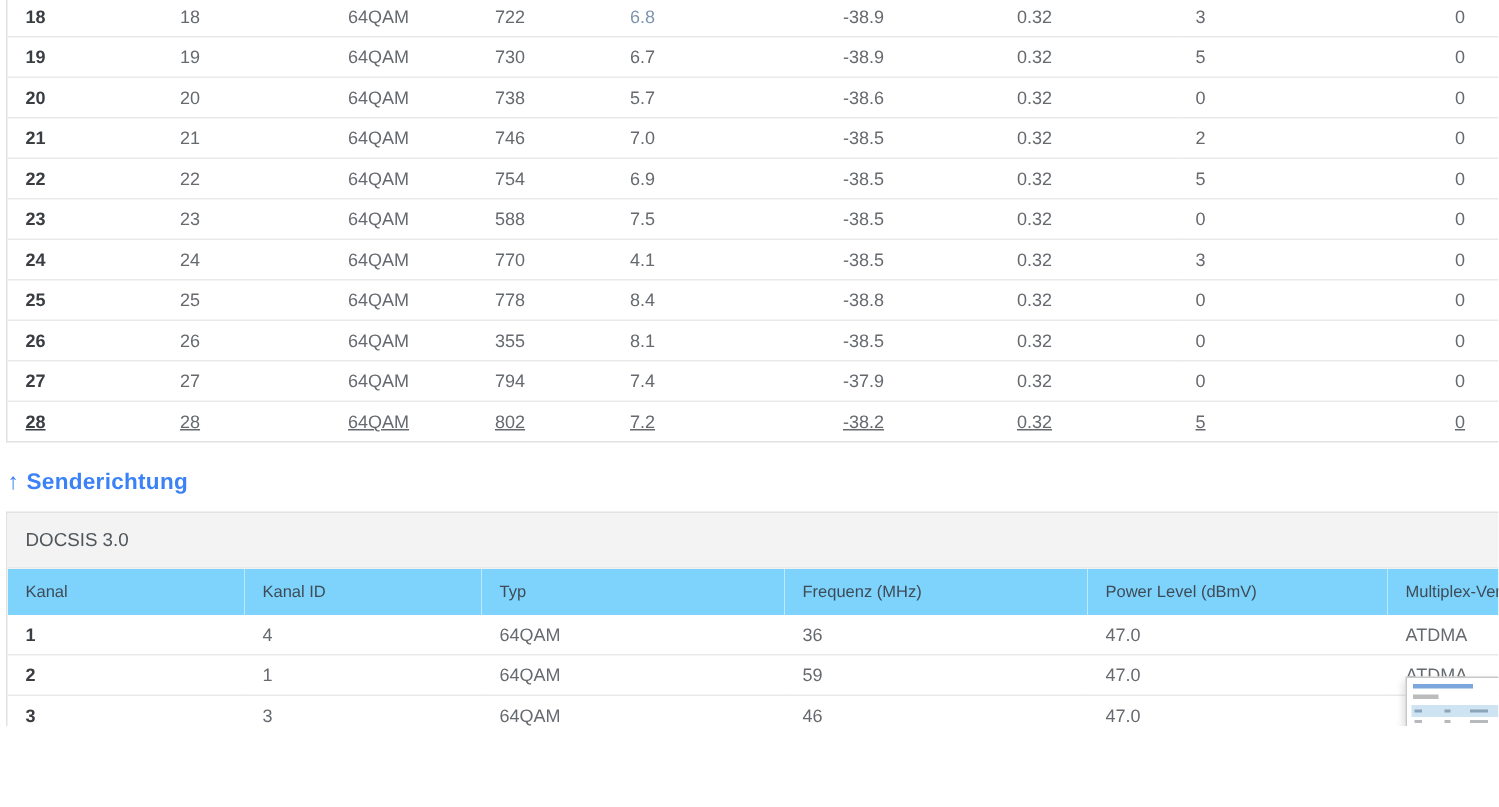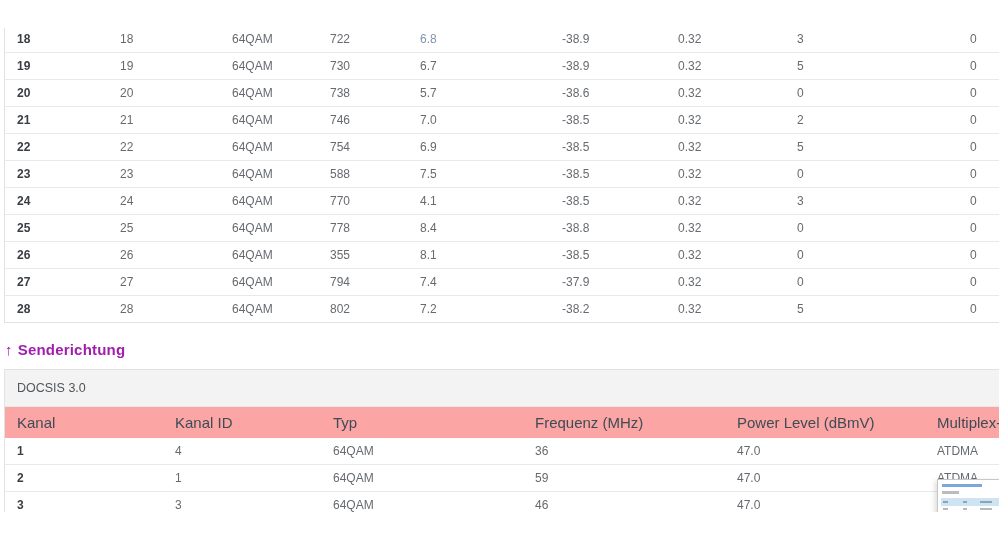--- a/index.html
+++ b/index.html
@@ -1,34 +1,34 @@
 <!DOCTYPE html>
 <html><head>
 <meta charset="utf-8">
 <style>
   html,body{margin:0;padding:0;background:#fff;}
   body{font-family:"Liberation Sans",sans-serif;}
-  .viewport{position:relative;width:999px;height:484px;overflow:hidden;background:#fff;margin-top:28px;}
+  .viewport{position:relative;width:999px;height:484px;overflow:hidden;background:#fff;}
 
   
   .ds-card{position:absolute;left:4px;top:-2px;width:1145px;border:1px solid #e2e2e2;border-top:none;background:#fff;}
   table.ds{border-collapse:collapse;table-layout:fixed;width:1143px;}
   .ds td{height:26px;font-size:12px;color:#666a6f;padding:0 4px 0 12px;border-bottom:1px solid #e9e9e9;white-space:nowrap;overflow:hidden;}
-  .ds tr:last-child td{border-bottom:none;}
+  .ds tr:last-child td{border-bottom:none;text-decoration:underline;}
   .ds td:first-child{font-weight:bold;color:#3a3e43;}
 
   
-  .section-heading{position:absolute;left:5px;top:313px;font-size:15px;font-weight:bold;color:#a21caf;letter-spacing:.2px;}
+  .section-heading{position:absolute;left:5px;top:313px;font-size:15px;font-weight:bold;color:#3b82f6;letter-spacing:.2px;}
   .section-heading .arrow{font-weight:normal;margin-right:5px;}
 
   
   .us-card{position:absolute;left:4px;top:341px;width:1072px;border:1px solid #e2e2e2;background:#fff;}
   .docsis-label{height:36px;line-height:36px;background:#f3f3f3;font-size:12.5px;color:#51565b;padding-left:12px;border-bottom:1px solid #e9e9e9;}
   table.us{border-collapse:collapse;table-layout:fixed;width:1070px;}
-  .us th{height:31px;background:#fca5a5;font-size:15px;font-weight:normal;color:#3f4b56;text-align:left;padding:0 4px 0 12px;white-space:nowrap;overflow:hidden;}
+  .us th{height:31px;background:#7dd3fc;font-size:11px;font-weight:normal;color:#3f4b56;text-align:left;padding:0 4px 0 12px;white-space:nowrap;overflow:hidden;}
   .us td{height:26px;font-size:12px;color:#666a6f;padding:0 4px 0 12px;border-bottom:1px solid #e9e9e9;white-space:nowrap;overflow:hidden;}
   .us tr:last-child td{border-bottom:none;}
   .us td:first-child{font-weight:bold;color:#3a3e43;}
 
   
   .page-divider{position:absolute;left:0;top:521px;width:999px;height:2px;background:#ececec;}
 
   
   .mini-preview{position:absolute;left:937px;top:451px;width:96px;height:120px;background:#fff;
     border:1px solid #c7c7c7;box-shadow:-2px 2px 5px rgba(0,0,0,.14);padding:3px 0 0 3px;box-sizing:border-box;z-index:5;}

